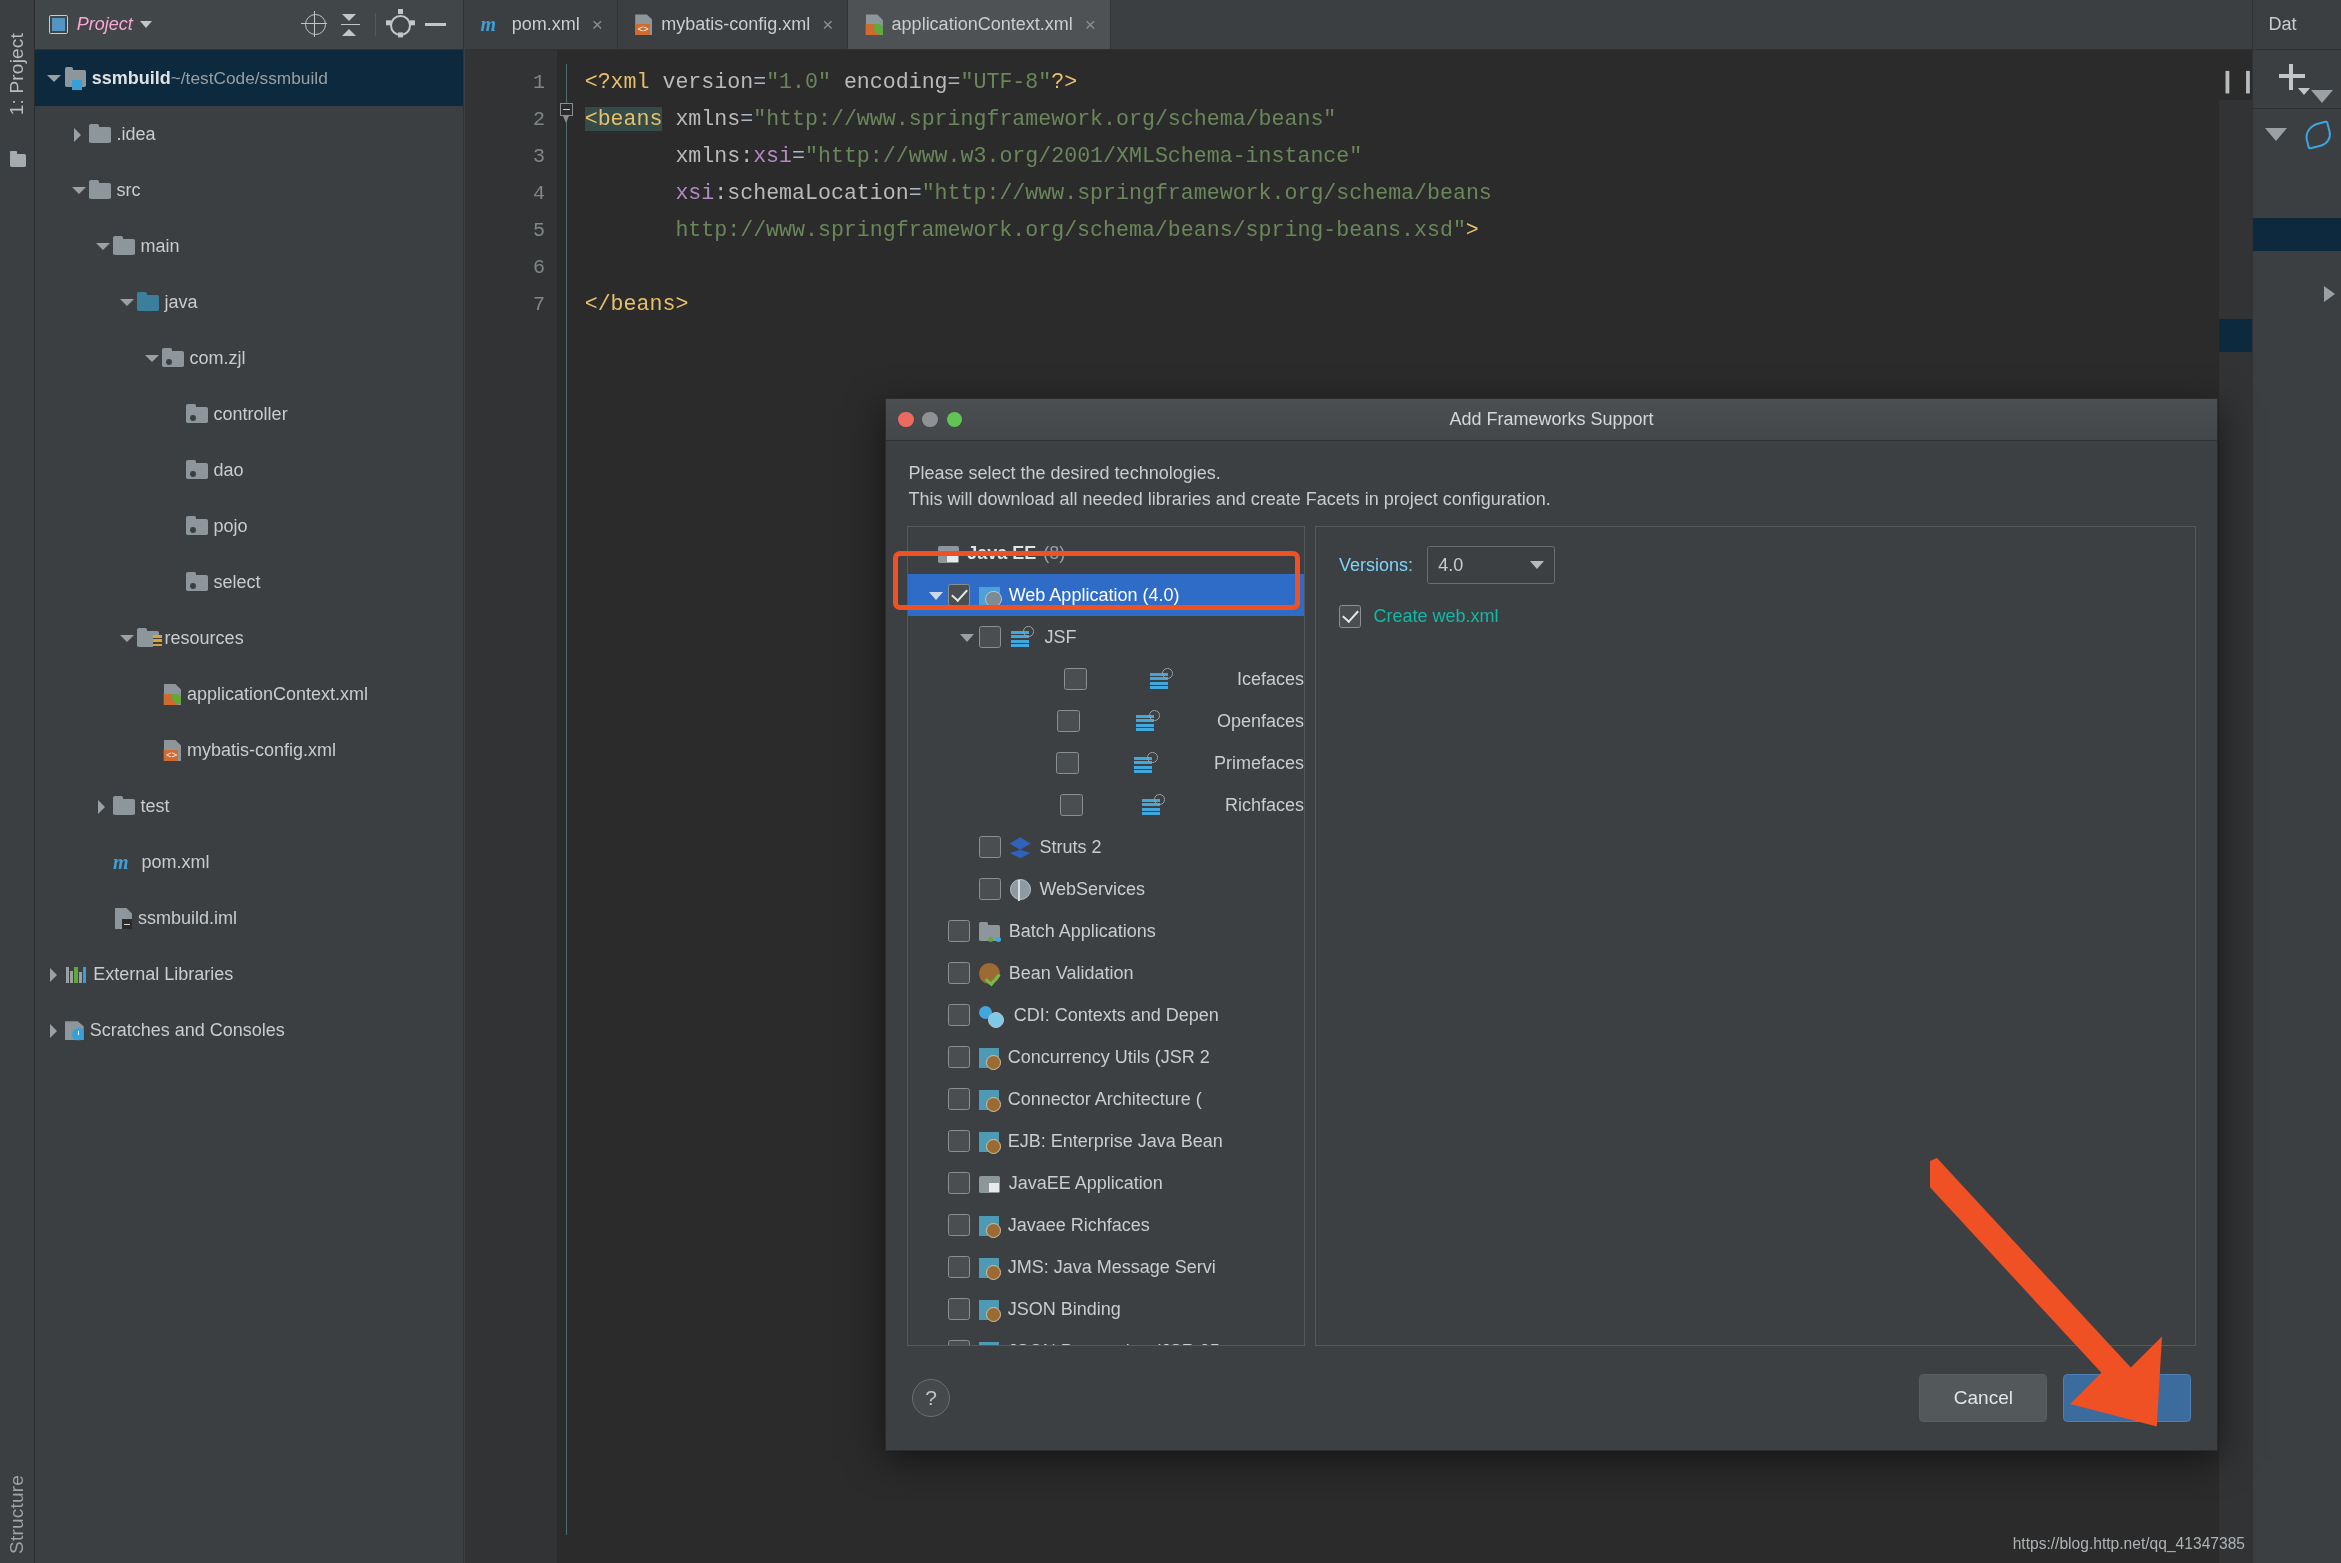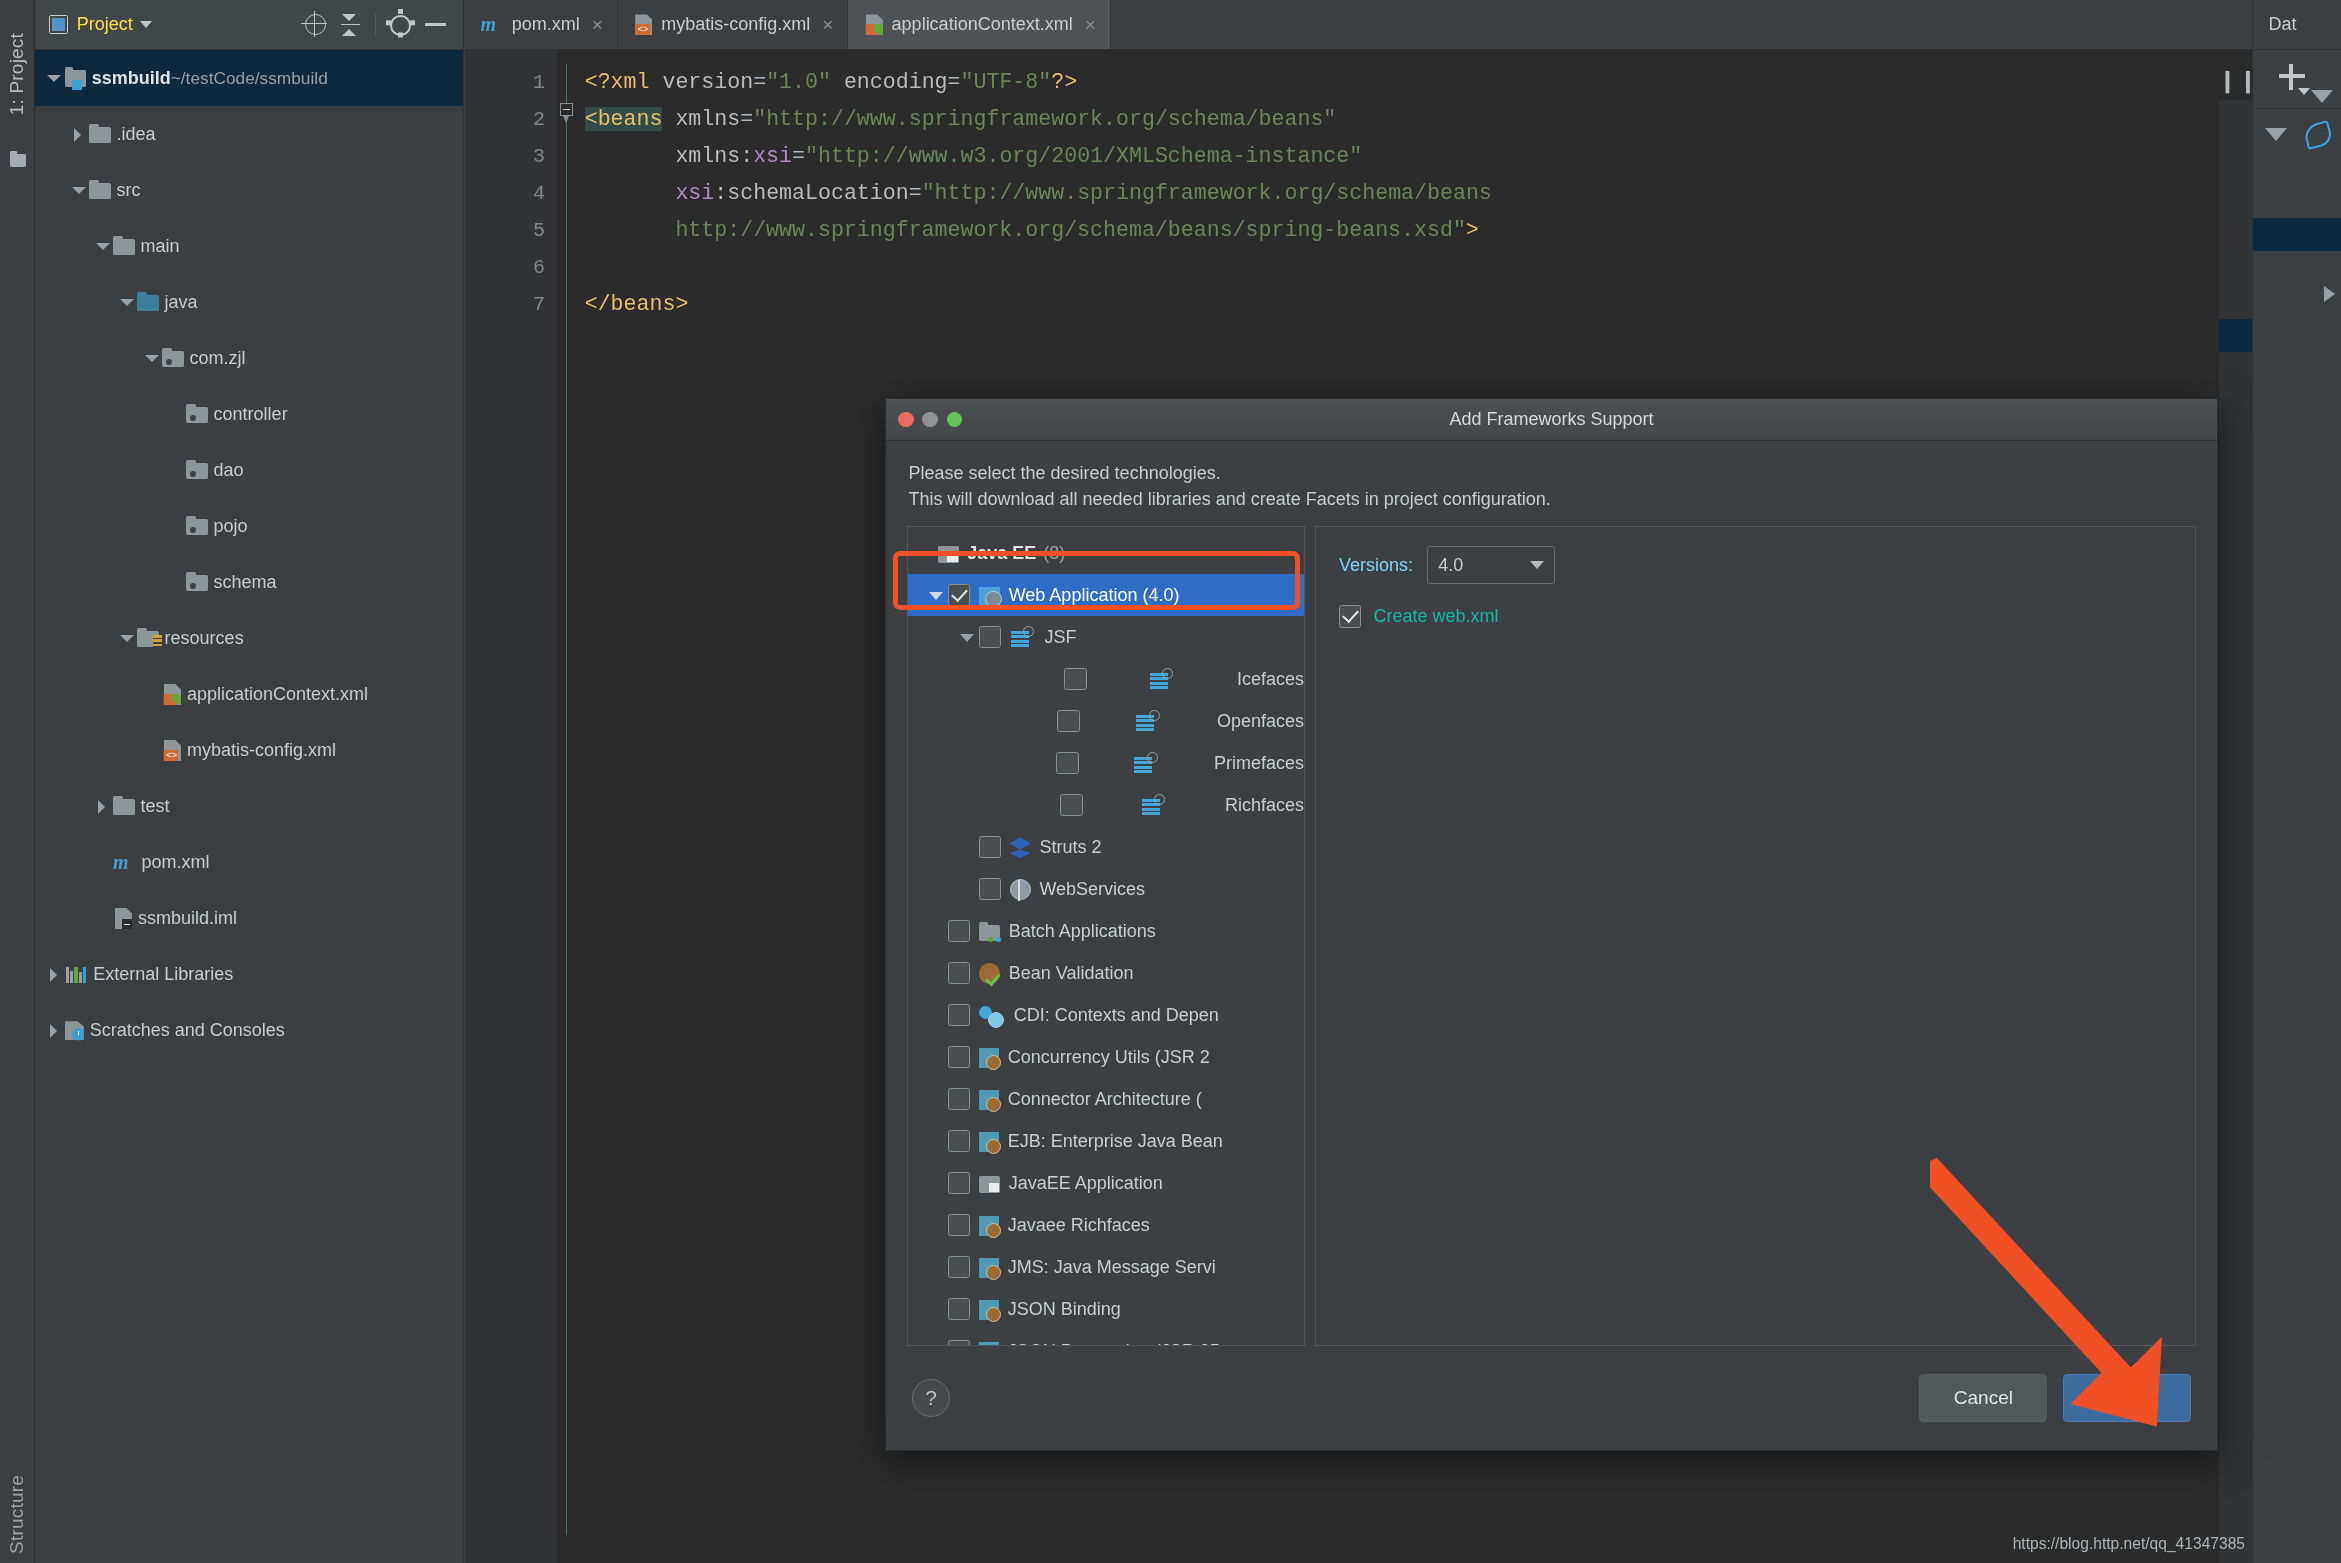--- a/index.html
+++ b/index.html
@@ -53,21 +53,21 @@
   }
   .ph-icon {
     width: 19px; height: 19px; border: 1.7px solid #c8cccd;
     border-radius: 1.7px; position: relative; margin-right: 8.7px;
     flex: 0 0 auto;
   }
   .ph-icon:after {
     content:""; position:absolute; left:1.7px; top:1.7px; right:1.7px; bottom:1.7px;
     background:#5294c4;
   }
-  .ph-title { color: #fde047; font-size: 18px; margin-right: 7px; }
+  .ph-title { color: #f9a8d4; font-size: 18px; margin-right: 7px; font-style: italic; }
   .ph-caret {
     width: 0; height: 0; border-left: 6px solid transparent;
     border-right: 6px solid transparent; border-top: 7px solid #c2c6c8;
   }
   .ph-spacer { flex: 1 1 auto; }
   .ph-btn { width: 35px; height: 35px; position: relative; }
   .ph-sep { width: 0.9px; height: 22.5px; background: #54585a; margin: 0 7px; }
 
   .icon-locate { position:absolute; left:7px; top:7px; width:21px; height:21px;
     border:1.7px solid #c2c6c8; border-radius:50%; }
@@ -492,21 +492,21 @@
           <span style="display: inline-flex;">
             <span class="ic ic-pkg"></span>
           </span>
           <span class="tlabel">pojo</span>
         </div>
         <div class="trow" style="padding-left: 130px;">
           <span class="arrow "></span>
           <span style="display: inline-flex;">
             <span class="ic ic-pkg"></span>
           </span>
-          <span class="tlabel">schema</span>
+          <span class="tlabel">select</span>
         </div>
         <div class="trow" style="padding-left: 81px;">
           <span class="arrow down"></span>
           <span style="display: inline-flex;">
             <span class="ic ic-res"></span>
           </span>
           <span class="tlabel">resources</span>
         </div>
         <div class="trow" style="padding-left: 106px;">
           <span class="arrow "></span>

